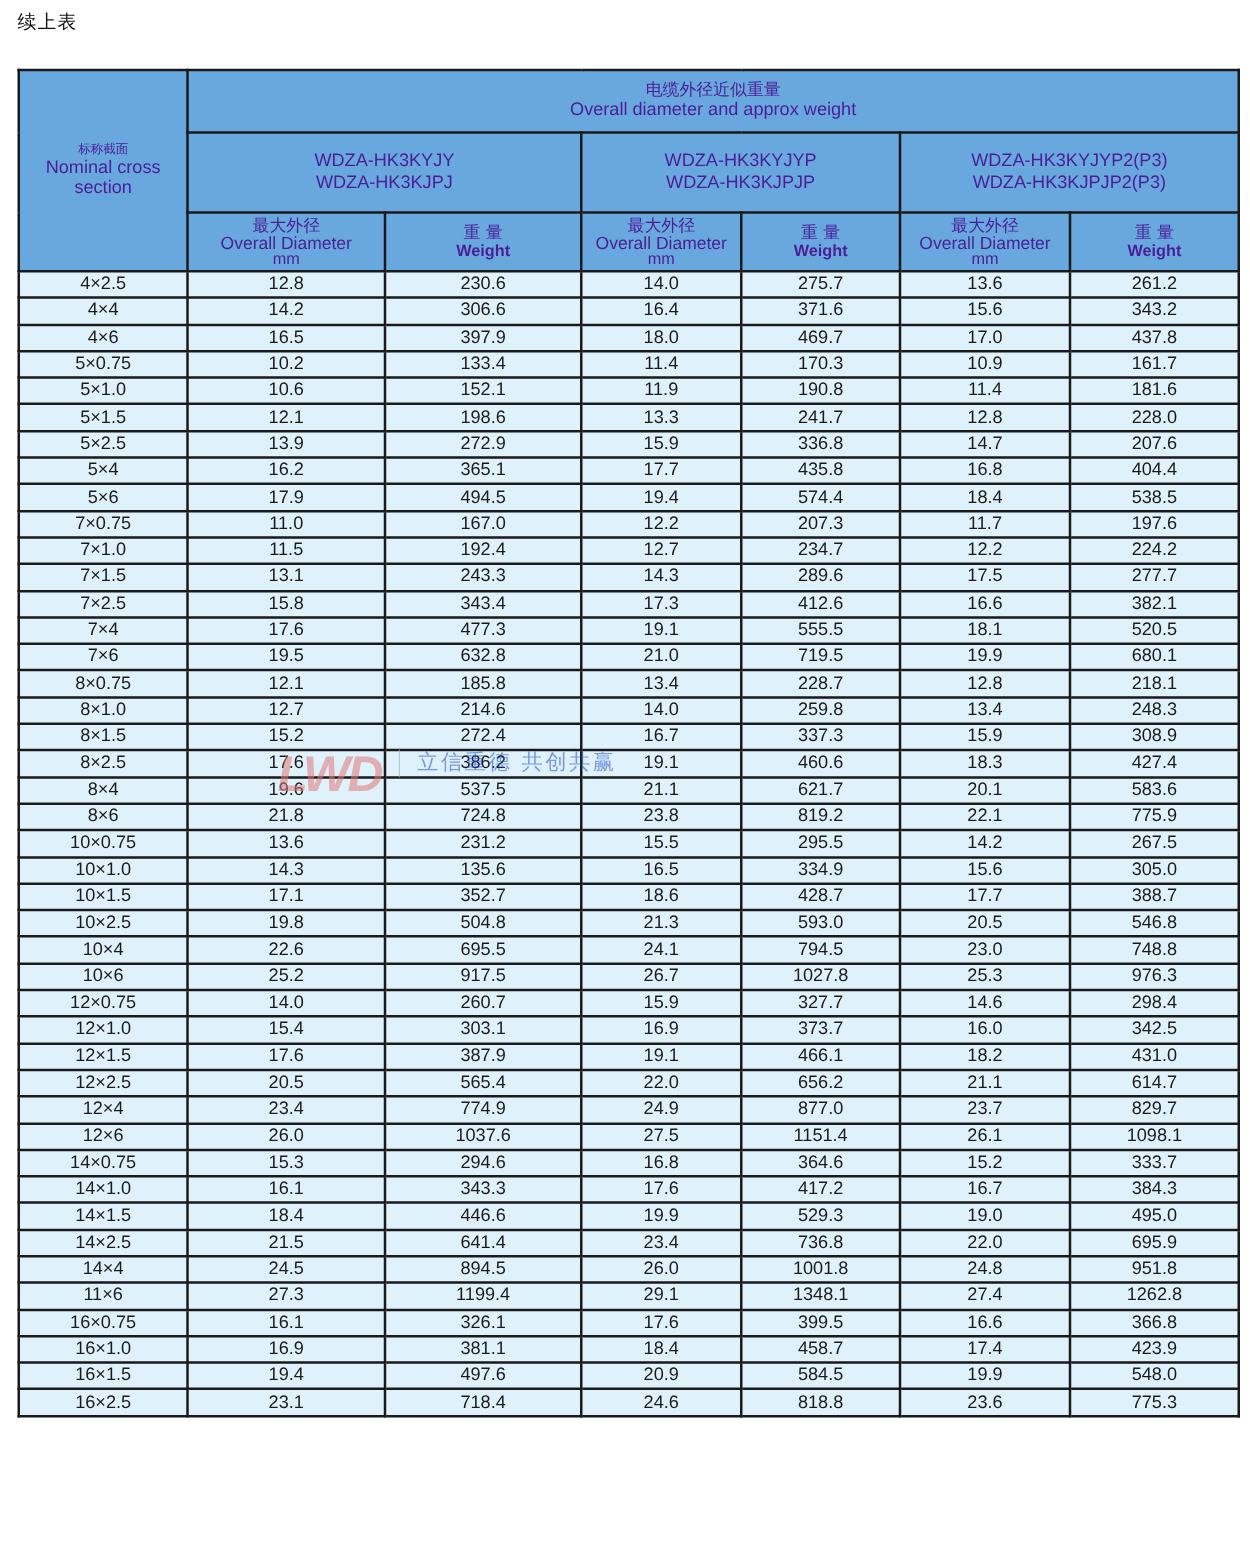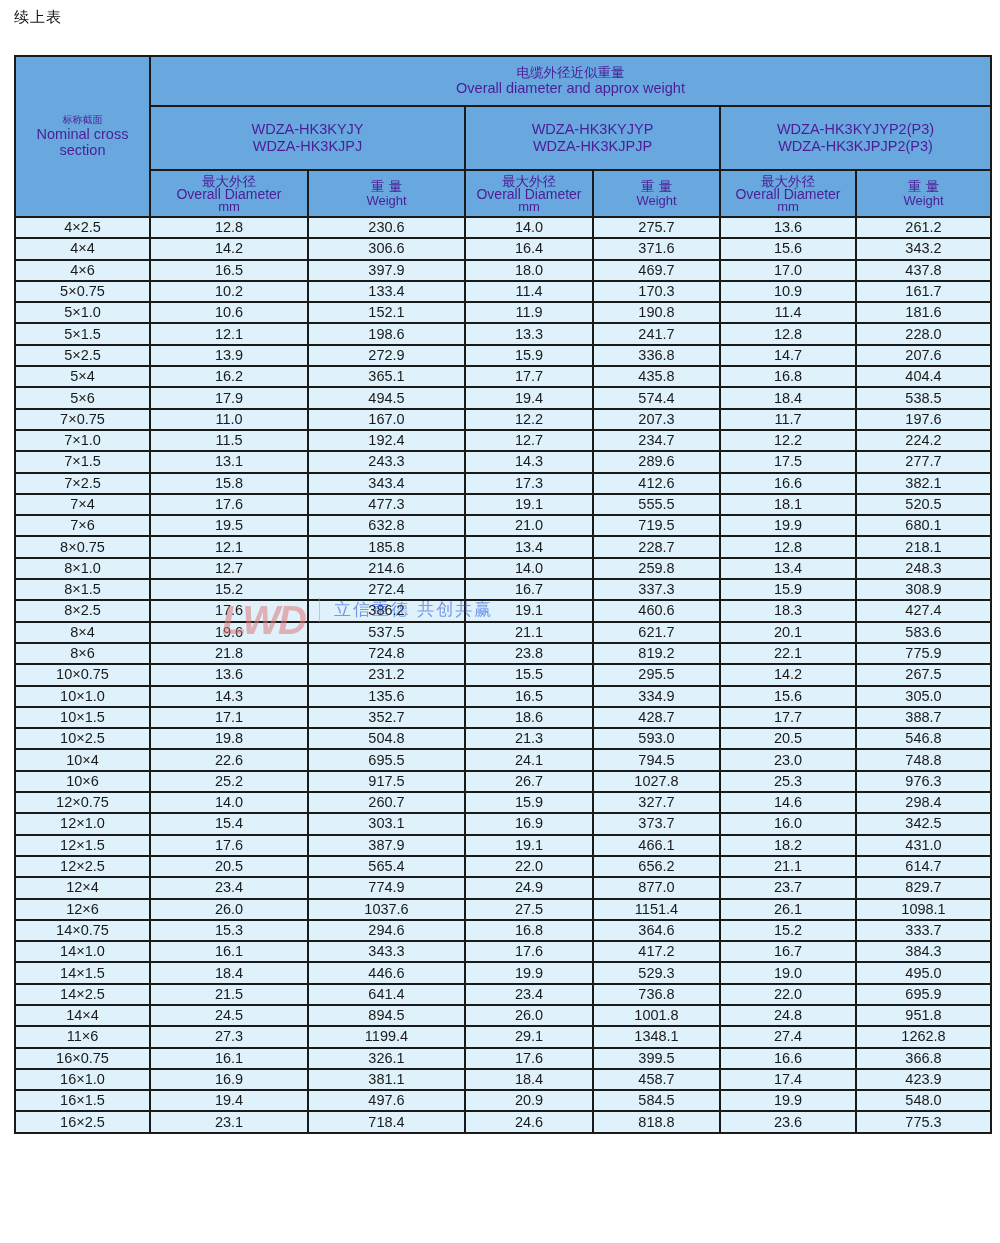--- a/index.html
+++ b/index.html
@@ -13,21 +13,21 @@
   table.spec th { background: #68a8df; color: #4c1d95; font-weight: normal; line-height: 1.15; }
   .h-nominal { font-size: 14.5px; }
   .h-nominal .zh { font-family: "DejaVu Sans", sans-serif; font-size: 10px; }
   .h-top { height: 48px; font-size: 14.5px; }
   .h-top .zh { font-family: "DejaVu Sans", sans-serif; font-size: 13.5px; }
   .h-model { height: 62px; font-size: 14.5px; }
   .h-sub { height: 45px; font-size: 14px; }
   .h-sub .zh { font-family: "DejaVu Sans", sans-serif; font-size: 13.5px; display: block; line-height: 13px; }
   .h-sub .en { display: block; line-height: 13px; }
   .h-sub .unit { display: block; line-height: 12px; font-size: 13px; }
-  .h-sub .w-en { display: block; font-size: 13px; line-height: 15px; }
+  .h-sub .w-en { display: block; font-size: 13px; line-height: 15px; font-weight: bold; }
   table.spec td { background: #dff2fb; height: 19.3px; font-size: 14.5px; line-height: 19px; color: #1a1a1a; }
   .watermark { position: absolute; left: 222px; top: 598px; height: 40px; display: flex; 
                pointer-events: none; opacity: 0.55; }
   .wm-logo { font-family: "Liberation Sans", sans-serif; font-weight: bold; font-size: 40px; color: #e07a7a;
              letter-spacing: -2px; font-style: italic; }
   .wm-name { font-family: "DejaVu Sans", sans-serif; font-weight: bold; font-size: 34px; color: #6b8fb5;
              margin-left: 12px; letter-spacing: 2px; }
   .wm-sep { width: 1px; height: 24px; background: #9aa; margin: 0 14px; }
   .wm-slogan { font-family: "DejaVu Sans", sans-serif; font-size: 17px; color: #1d4ed8; letter-spacing: 2px; }
 </style>

